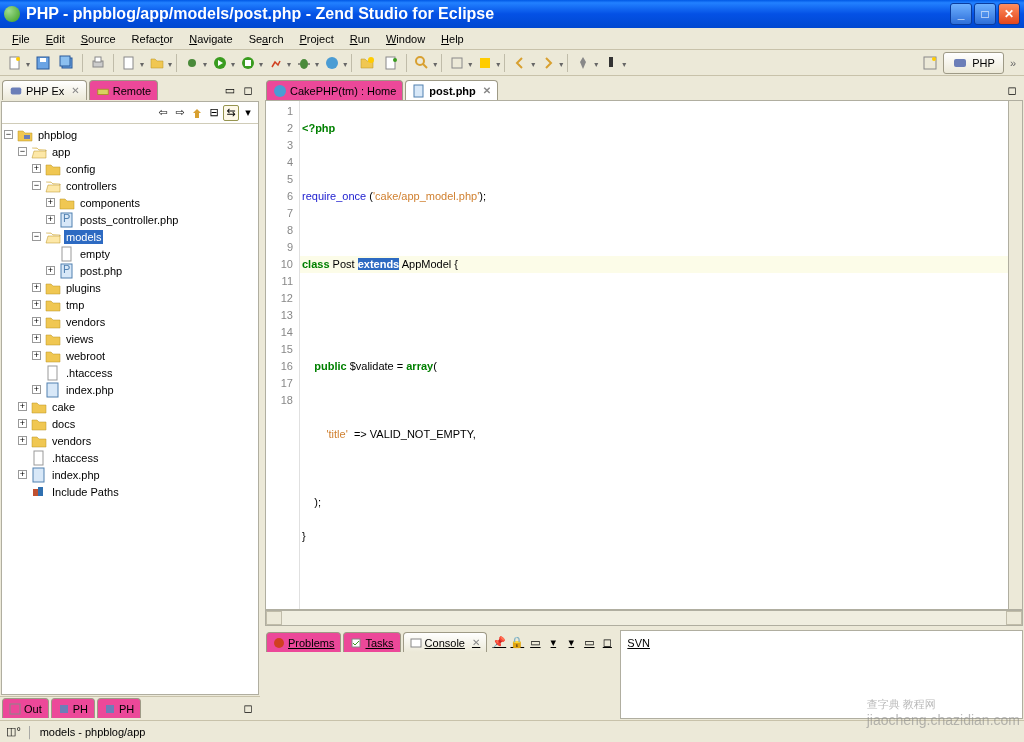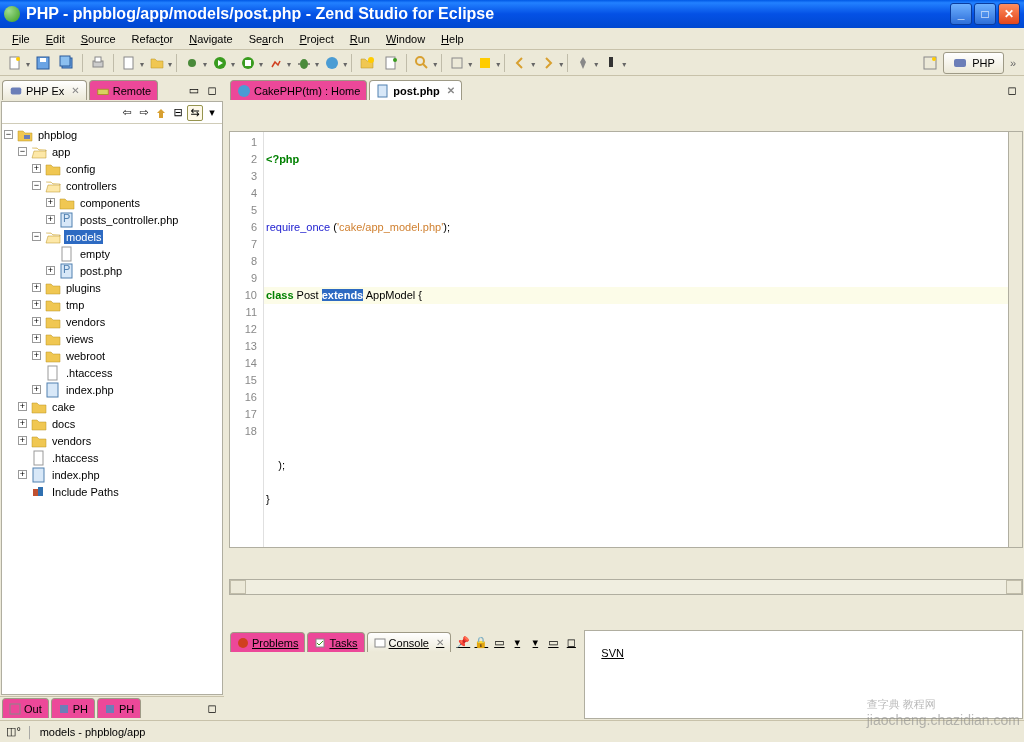--- a/index.html
+++ b/index.html
@@ -24,21 +24,21 @@
 .tbtn { width: 22px; height: 22px; display: flex; align-items: center; justify-content: center; border: 1px solid transparent; border-radius: 2px; }
 .tbtn svg { width: 16px; height: 16px; }
 .tsep { width: 1px; height: 18px; background: #c0bca9; margin: 0 2px; }
 .tdrop { font-size: 8px; color: #666; margin-left: -2px; margin-top: 4px; }
 .toolbar .spacer { flex: 1; }
 
 
 .main { flex: 1; display: flex; min-height: 0; }
 
 
-.leftpanel { width: 228px; background: #ece9d8; display: flex; flex-direction: column; border-right: 4px solid #ece9d8; }
+.leftpanel { width: 264px; background: #ece9d8; display: flex; flex-direction: column; border-right: 4px solid #ece9d8; }
 .panelbody { flex: 1; background: white; border: 1px solid #b0aea0; margin: 1px; overflow: auto; }
 .tabbar { height: 24px; display: flex; align-items: flex-end; padding: 2px 2px 0; }
 .tab { height: 20px; background: linear-gradient(to bottom, #fff, #ece9d8); border: 1px solid #9e9a86; border-bottom: none; border-radius: 4px 4px 0 0; padding: 2px 6px; display: flex; align-items: center; gap: 3px; margin-right: 2px; }
 .tab.inactive { background: #ec4899; margin-top: 13px; }
 .tab .x { font-size: 10px; color: #888; margin-left: 4px; }
 .panelicons { display: flex; gap: 2px; margin-left: auto; padding: 2px; }
 .smicon { width: 16px; height: 16px; display: flex; align-items: center; justify-content: center; }
 
 
 .minitb { height: 22px; border-bottom: 1px solid #d0ccb8; display: flex; align-items: center; justify-content: flex-end; padding: 0 2px; gap: 1px; }
@@ -47,42 +47,42 @@
 
 
 .tree { padding: 2px; font-size: 11px; }
 .tree-row { display: flex; align-items: center; height: 17px; white-space: nowrap; cursor: default; }
 .expander { width: 9px; height: 9px; border: 1px solid #999; background: white; display: flex; align-items: center; justify-content: center; font-size: 9px; line-height: 7px; margin-right: 4px; }
 .ticon { width: 16px; height: 16px; margin-right: 3px; display: flex; align-items: center; justify-content: center; }
 .tlabel { padding: 1px 2px; }
 .tlabel.sel { background: #2d6ac2; color: white; }
 
 
-.editorarea { flex: 1; display: flex; flex-direction: column; min-width: 0; gap: 31px; }
+.editorarea { flex: 1; display: flex; flex-direction: column; min-width: 0; }
 .editor-tabs { height: 24px; display: flex; align-items: flex-end; padding: 2px 2px 0; background: #ece9d8; }
 .editor-tabs .tab.active { background: white; font-weight: bold; }
 .editor { flex: 1; display: flex; background: white; border: 1px solid #b0aea0; margin: 0 1px; min-height: 0; position: relative; }
 .gutter { width: 34px; background: white; border-right: 1px solid #e0e0e0; text-align: right; padding-top: 2px; color: #888; font-family: "Courier New", monospace; font-size: 12px; line-height: 17px; }
 .gutter div { padding-right: 6px; }
 .code { flex: 1; font-family: "Courier New", monospace; font-size: 12px; line-height: 17px; padding-top: 2px; white-space: pre; overflow: hidden; }
 .code .line { padding-left: 2px; height: 17px; }
 .code .hl { background: #fcfce8; }
 .code .kw { color: #008000; font-weight: bold; }
 .code .sel { background: #2d6ac2; color: white; }
 .code .str { color: #d08030; }
 .code .fn { color: #2020d0; }
 .rightruler { width: 14px; background: #ece9d8; border-left: 1px solid #b0aea0; }
 .hscroll { height: 16px; background: #ece9d8; border: 1px solid #b0aea0; margin: 0 1px; display: flex; }
 .hscroll .track { flex: 1; background: #f0eee0; }
 .hscroll .arrow { width: 16px; background: #ece9d8; border: 1px solid #c0bca9; }
 
 
 .bottomviews { height: 94px; display: flex; flex-direction: row; background: #ece9d8; border-top: 4px solid #ece9d8; text-decoration: underline; }
 .bottom-tabs { height: 22px; display: flex; align-items: flex-end; padding: 2px 2px 0; }
-.bottom-body { flex: 1; background: white; border: 1px solid #b0aea0; margin: 0 1px 1px; padding: 16px; }
+.bottom-body { flex: 1; background: white; border: 1px solid #b0aea0; margin: 0 1px 1px; padding: 6px; }
 
 
 .outlinerow { height: 24px; display: flex; align-items: flex-end; padding: 2px; background: #ece9d8; border-top: 1px solid #c8c2aa; }
 
 
 .statusbar { height: 22px; background: #ece9d8; border-top: 1px solid #c8c2aa; display: flex; align-items: center; padding: 0 6px; }
 .statusbar .pipe { color: #999; margin: 0 6px; }
 
 
 .i-folder { fill: #f0c752; stroke: #b89020; stroke-width: 0.5; }
@@ -579,21 +579,23 @@
           <div>18</div>
       </div>
       <div class="code">
 <div class="line"><span class="kw">&lt;?php</span></div>
 <div class="line"></div>
 <div class="line"><span class="fn">require_once</span><span> (</span><span class="str">'cake/app_model.php'</span><span>);</span></div>
 <div class="line"></div>
 <div class="line hl"><span class="kw">class</span><span> Post </span><span class="kw sel">extends</span><span> AppModel {</span></div>
 <div class="line"></div>
 <div class="line"></div>
+<div class="line"><span class="kw">    public</span><span> $validate = </span><span class="kw">array</span><span>(</span></div>
 <div class="line"></div>
+<div class="line"><span>        </span><span class="str">'title'</span><span>  =&gt; VALID_NOT_EMPTY,</span></div>
 <div class="line"></div>
 <div class="line">    );</div>
 <div class="line">}</div>
 
 
 
       </div>
       <div class="rightruler"></div>
     </div>
     <div class="hscroll">

